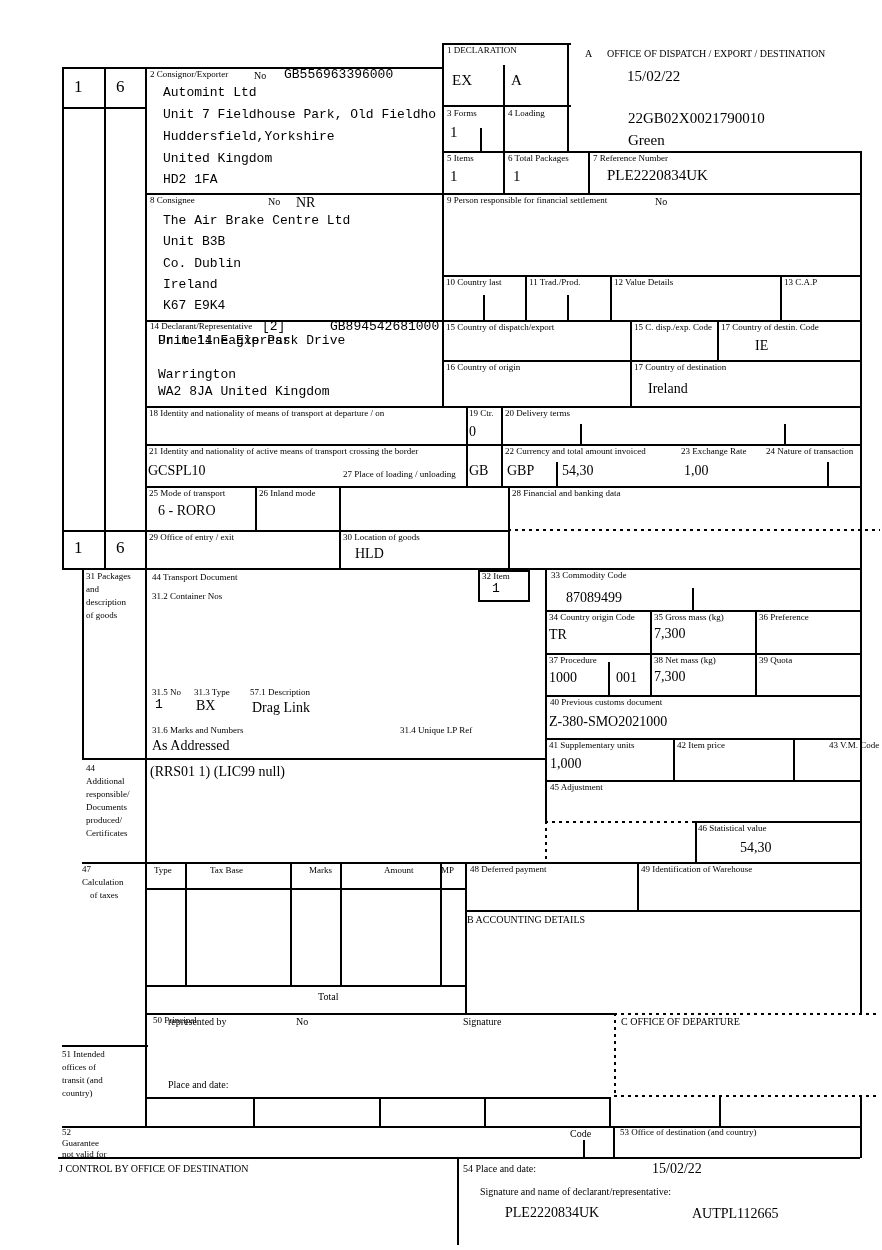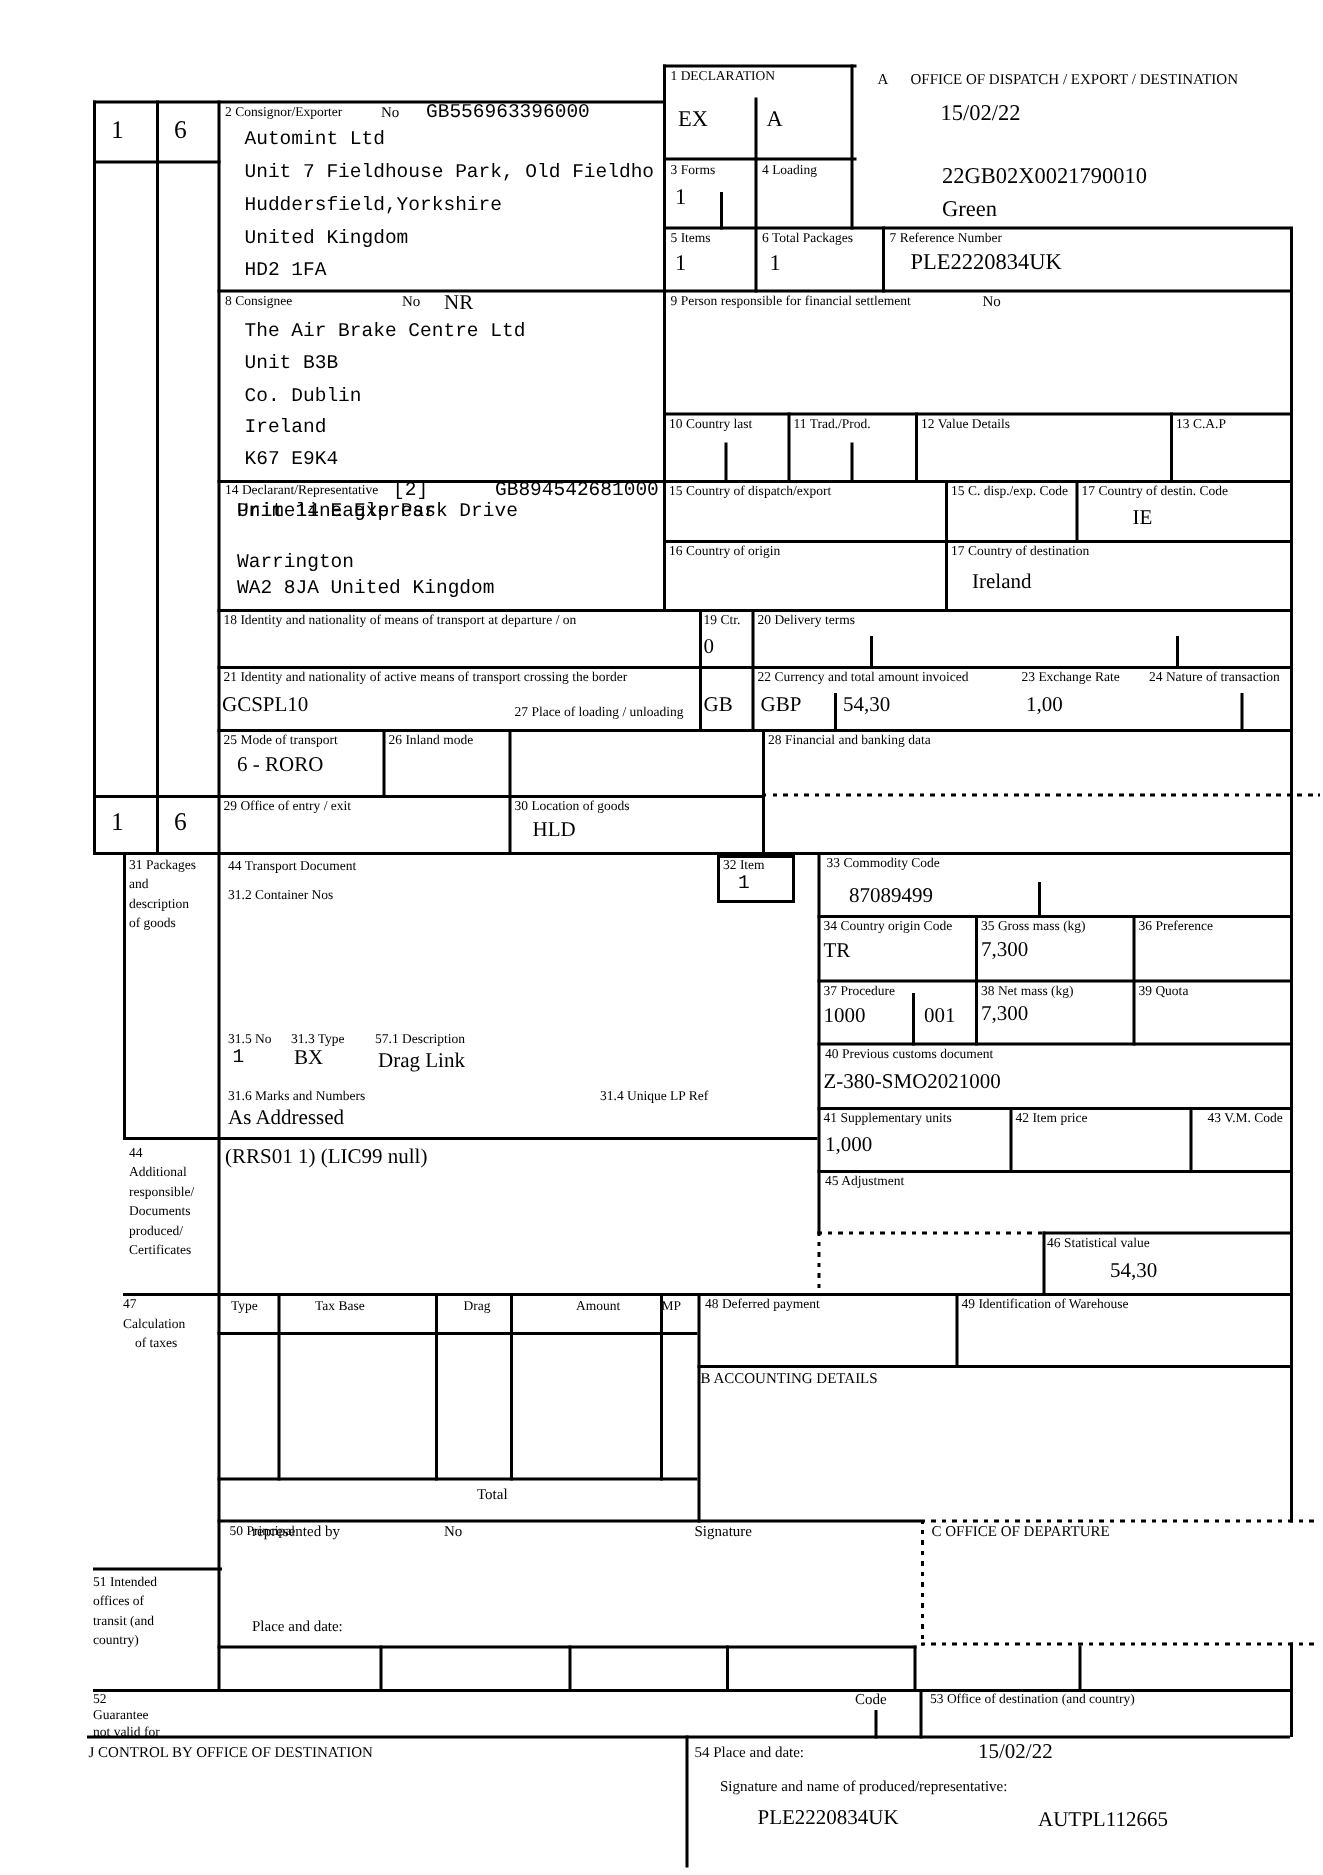--- a/index.html
+++ b/index.html
@@ -138,39 +138,39 @@
   <span class="t s14" style="left:549px;top:670px">1000</span>
   <span class="t s14" style="left:616px;top:670px">001</span>
   <span class="t s9" style="left:654px;top:656px">38 Net mass (kg)</span>
   <span class="t s14" style="left:654px;top:669px">7,300</span>
   <span class="t s9" style="left:759px;top:656px">39 Quota</span>
   <span class="t s9" style="left:550px;top:698px">40 Previous customs document</span>
   <span class="t s14" style="left:549px;top:714px">Z-380-SMO2021000</span>
   <span class="t s9" style="left:549px;top:741px">41 Supplementary units</span>
   <span class="t s14" style="left:550px;top:756px">1,000</span>
   <span class="t s9" style="left:677px;top:741px">42 Item price</span>
-  <span class="t s9" style="left:805px;top:741px">43 V.M. Code</span>
+  <span class="t s9" style="left:829px;top:741px">43 V.M. Code</span>
 
   <span class="t s9" style="left:86px;top:764px">44</span>
   <span class="t s9" style="left:86px;top:777px">Additional</span>
   <span class="t s9" style="left:86px;top:790px">responsible/</span>
   <span class="t s9" style="left:86px;top:803px">Documents</span>
   <span class="t s9" style="left:86px;top:816px">produced/</span>
   <span class="t s9" style="left:86px;top:829px">Certificates</span>
   <span class="t s14" style="left:150px;top:764px">(RRS01 1) (LIC99 null)</span>
   <span class="t s9" style="left:550px;top:783px">45 Adjustment</span>
   <span class="t s9" style="left:698px;top:824px">46 Statistical value</span>
   <span class="t s14" style="left:740px;top:840px">54,30</span>
 
   <span class="t s9" style="left:82px;top:865px">47</span>
   <span class="t s9" style="left:82px;top:878px">Calculation</span>
   <span class="t s9" style="left:90px;top:891px">of taxes</span>
   <span class="t s9" style="left:154px;top:866px">Type</span>
   <span class="t s9" style="left:210px;top:866px">Tax Base</span>
-  <span class="t s9" style="left:309px;top:866px">Drag</span>
+  <span class="t s9" style="left:309px;top:866px">Marks</span>
   <span class="t s9" style="left:384px;top:866px">Amount</span>
   <span class="t s9" style="left:441px;top:866px">MP</span>
   <span class="t s10" style="left:318px;top:991px">Total</span>
   <span class="t s9" style="left:470px;top:865px">48 Deferred payment</span>
   <span class="t s9" style="left:641px;top:865px">49 Identification of Warehouse</span>
   <span class="t s10" style="left:467px;top:914px">B ACCOUNTING DETAILS</span>
 
   <span class="t s9" style="left:153px;top:1016px">50 Principal</span>
   <span class="t s10" style="left:296px;top:1016px">No</span>
   <span class="t s10" style="left:463px;top:1016px">Signature</span>
@@ -184,21 +184,21 @@
 
   <span class="t s9" style="left:62px;top:1128px">52</span>
   <span class="t s9" style="left:62px;top:1139px">Guarantee</span>
   <span class="t s9" style="left:62px;top:1150px">not valid for</span>
   <span class="t s10" style="left:570px;top:1128px">Code</span>
   <span class="t s9" style="left:620px;top:1128px">53 Office of destination (and country)</span>
 
   <span class="t s10" style="left:59px;top:1163px">J CONTROL BY OFFICE OF DESTINATION</span>
   <span class="t s10" style="left:463px;top:1163px">54 Place and date:</span>
   <span class="t s14" style="left:652px;top:1161px">15/02/22</span>
-  <span class="t s10" style="left:480px;top:1186px">Signature and name of produced/representative:</span>
+  <span class="t s10" style="left:480px;top:1186px">Signature and name of declarant/representative:</span>
   <span class="t s14" style="left:505px;top:1205px">PLE2220834UK</span>
   <span class="t s14" style="left:692px;top:1206px">AUTPL112665</span>
 
 <div class="ln" style="left: 442px; top: 43px; width: 129px; height: 2px;"></div>
     <div class="ln" style="left: 62px; top: 67px; width: 382px; height: 2px;"></div>
     <div class="ln" style="left: 442px; top: 105px; width: 129px; height: 2px;"></div>
     <div class="ln" style="left: 62px; top: 107px; width: 85px; height: 2px;"></div>
     <div class="ln" style="left: 442px; top: 151px; width: 418px; height: 2px;"></div>
     <div class="ln" style="left: 145px; top: 193px; width: 715px; height: 2px;"></div>
     <div class="ln" style="left: 442px; top: 275px; width: 418px; height: 2px;"></div>

